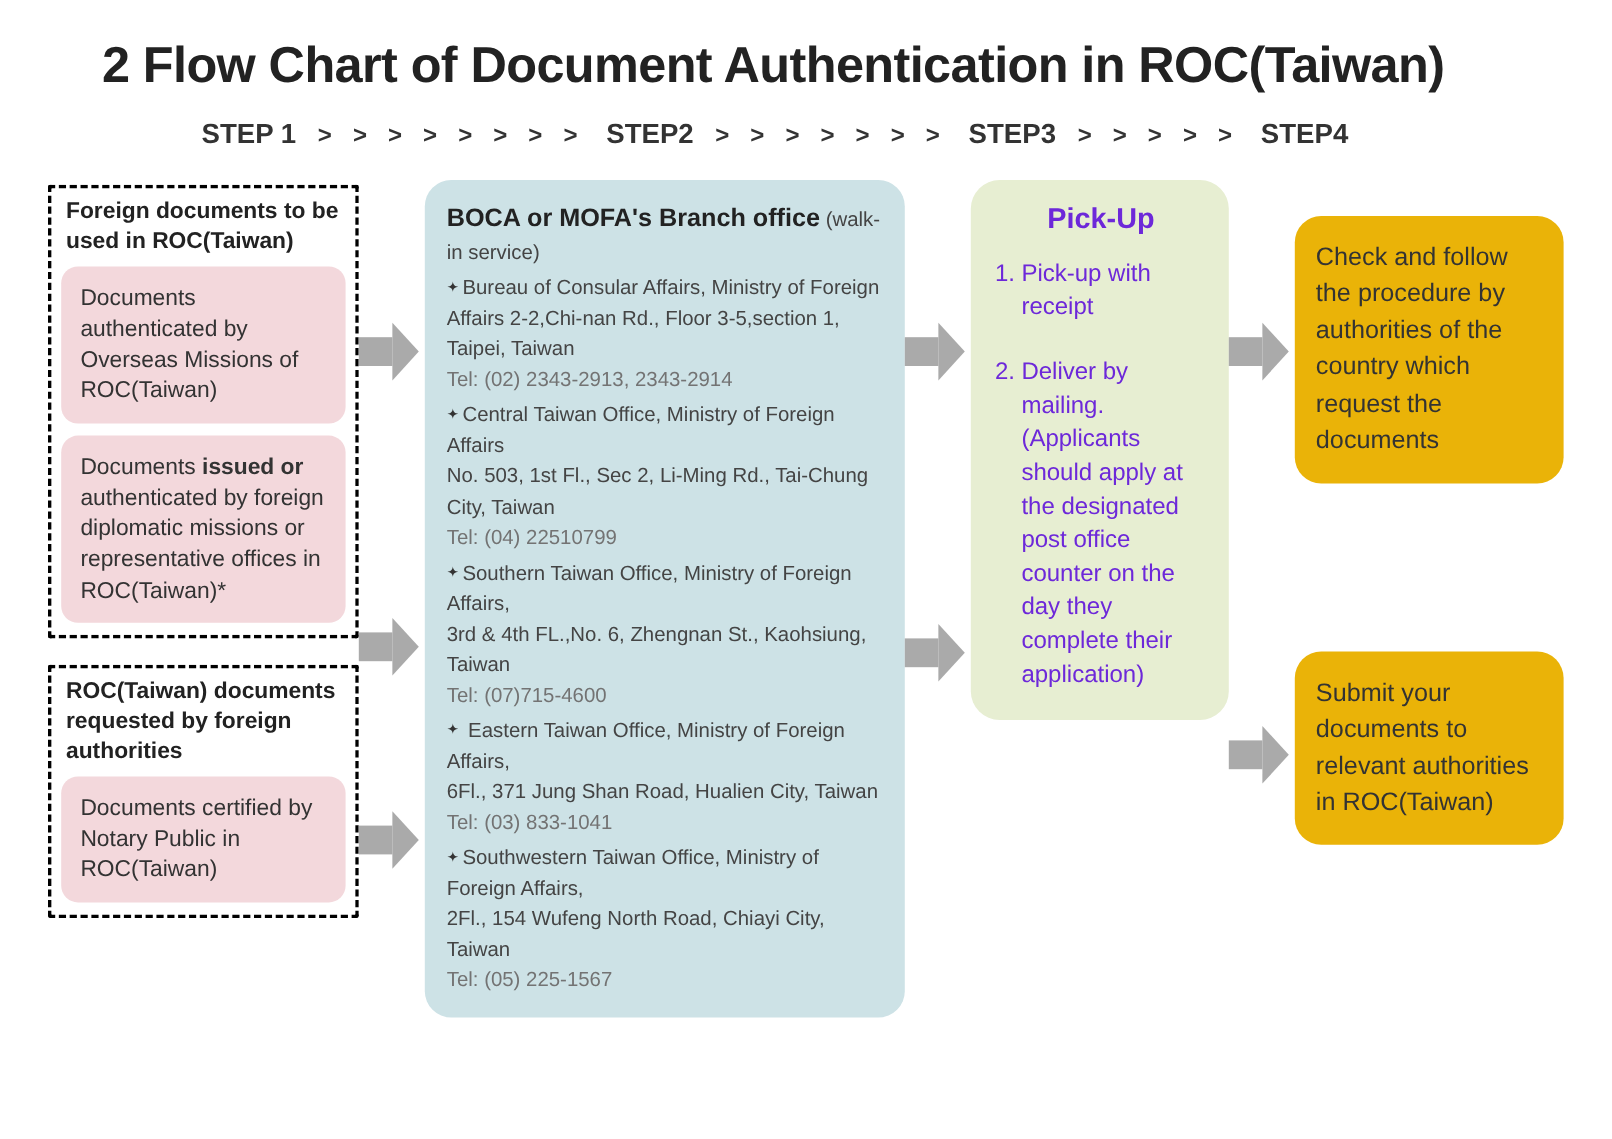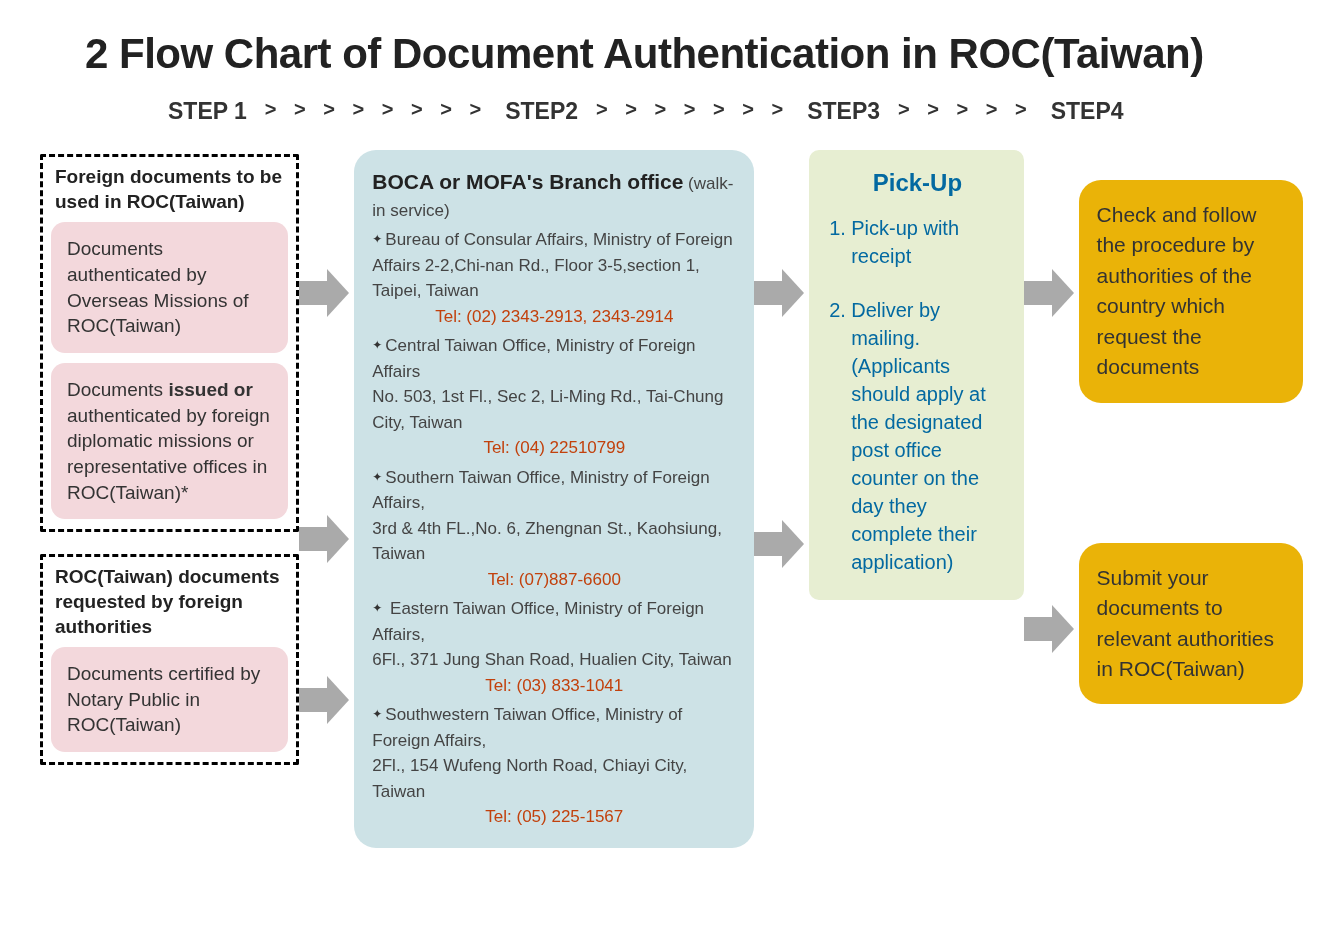--- a/index.html
+++ b/index.html
@@ -12,21 +12,21 @@
     padding: 20px 40px 40px 40px;
   }
   h1.page-title {
     font-size: 42px;
     font-weight: 700;
     margin: 10px 0 20px 45px;
     letter-spacing: -0.5px;
   }
   .step-header {
     display: flex;
-    align-items: flex-start;
+    align-items: flex-end;
     font-weight: 700;
     font-size: 23px;
     color: #333;
     margin-left: 110px;
     margin-bottom: 25px;
   }
   .step-header .step-label { margin: 0 18px; }
   .step-header .chevrons { letter-spacing: 6px; font-size: 20px; color:#333; }
 
   .diagram {
@@ -84,29 +84,29 @@
   .office-entry { margin-top: 4px; }
   .office-entry .name::before {
     content: "✦";
     font-size: 12px;
     color:#333;
     margin-right: 3px;
     position:relative;
     top:-2px;
   }
   .office-entry .addr, .office-entry .tel { display:block; }
-  .office-entry .tel { color:#c2410c;text-align:center; }
+  .office-entry .tel { color:#737373; }
 
   .green-box {
     background: #e7eed2;
-    border-radius: 10px;
+    border-radius: 24px;
     padding: 16px 18px 24px 20px;
     font-size: 20px;
     line-height: 1.4;
-    color: #0369a1;
+    color: #6d28d9;
   }
   .green-title {
     font-weight:700;
     font-size: 24px;
     text-align:center;
     margin-bottom: 14px;
   }
   .green-box .num-item { display:flex; margin-bottom: 26px; }
   .green-box .num-item .num { width: 22px; flex:0 0 22px; }
   .green-box .num-item .txt { flex:1; }
@@ -183,21 +183,21 @@
     <div style="height:105px;"></div>
     <div class="arrow"></div>
   </div>
 
   <div class="col col2">
     <div class="blue-box">
       <span class="blue-title">BOCA or MOFA's Branch office</span><span class="blue-sub"> (walk-in service)</span>
       <div id="office-list">
           <div class="office-entry"><span class="name">Bureau of Consular Affairs, Ministry of Foreign Affairs 2-2,Chi-nan Rd., Floor 3-5,section 1, Taipei, Taiwan</span><span class="tel">Tel: (02) 2343-2913, 2343-2914</span></div>
           <div class="office-entry"><span class="name">Central Taiwan Office, Ministry of Foreign Affairs</span><span class="addr">No. 503, 1st Fl., Sec 2, Li-Ming Rd., Tai-Chung City, Taiwan</span><span class="tel">Tel: (04) 22510799</span></div>
-          <div class="office-entry"><span class="name">Southern Taiwan Office, Ministry of Foreign Affairs,</span><span class="addr">3rd &amp; 4th FL.,No. 6, Zhengnan St., Kaohsiung, Taiwan</span><span class="tel">Tel: (07)887-6600</span></div>
+          <div class="office-entry"><span class="name">Southern Taiwan Office, Ministry of Foreign Affairs,</span><span class="addr">3rd &amp; 4th FL.,No. 6, Zhengnan St., Kaohsiung, Taiwan</span><span class="tel">Tel: (07)715-4600</span></div>
           <div class="office-entry"><span class="name"> Eastern Taiwan Office, Ministry of Foreign Affairs,</span><span class="addr">6Fl., 371 Jung Shan Road, Hualien City, Taiwan</span><span class="tel">Tel: (03) 833-1041</span></div>
           <div class="office-entry"><span class="name">Southwestern Taiwan Office, Ministry of Foreign Affairs,</span><span class="addr">2Fl., 154 Wufeng North Road, Chiayi City, Taiwan</span><span class="tel">Tel: (05) 225-1567</span></div>
         </div>
     </div>
   </div>
 
   <div class="arrow-col">
     <div style="height:115px;"></div>
     <div class="arrow"></div>
     <div style="height:195px;"></div>

